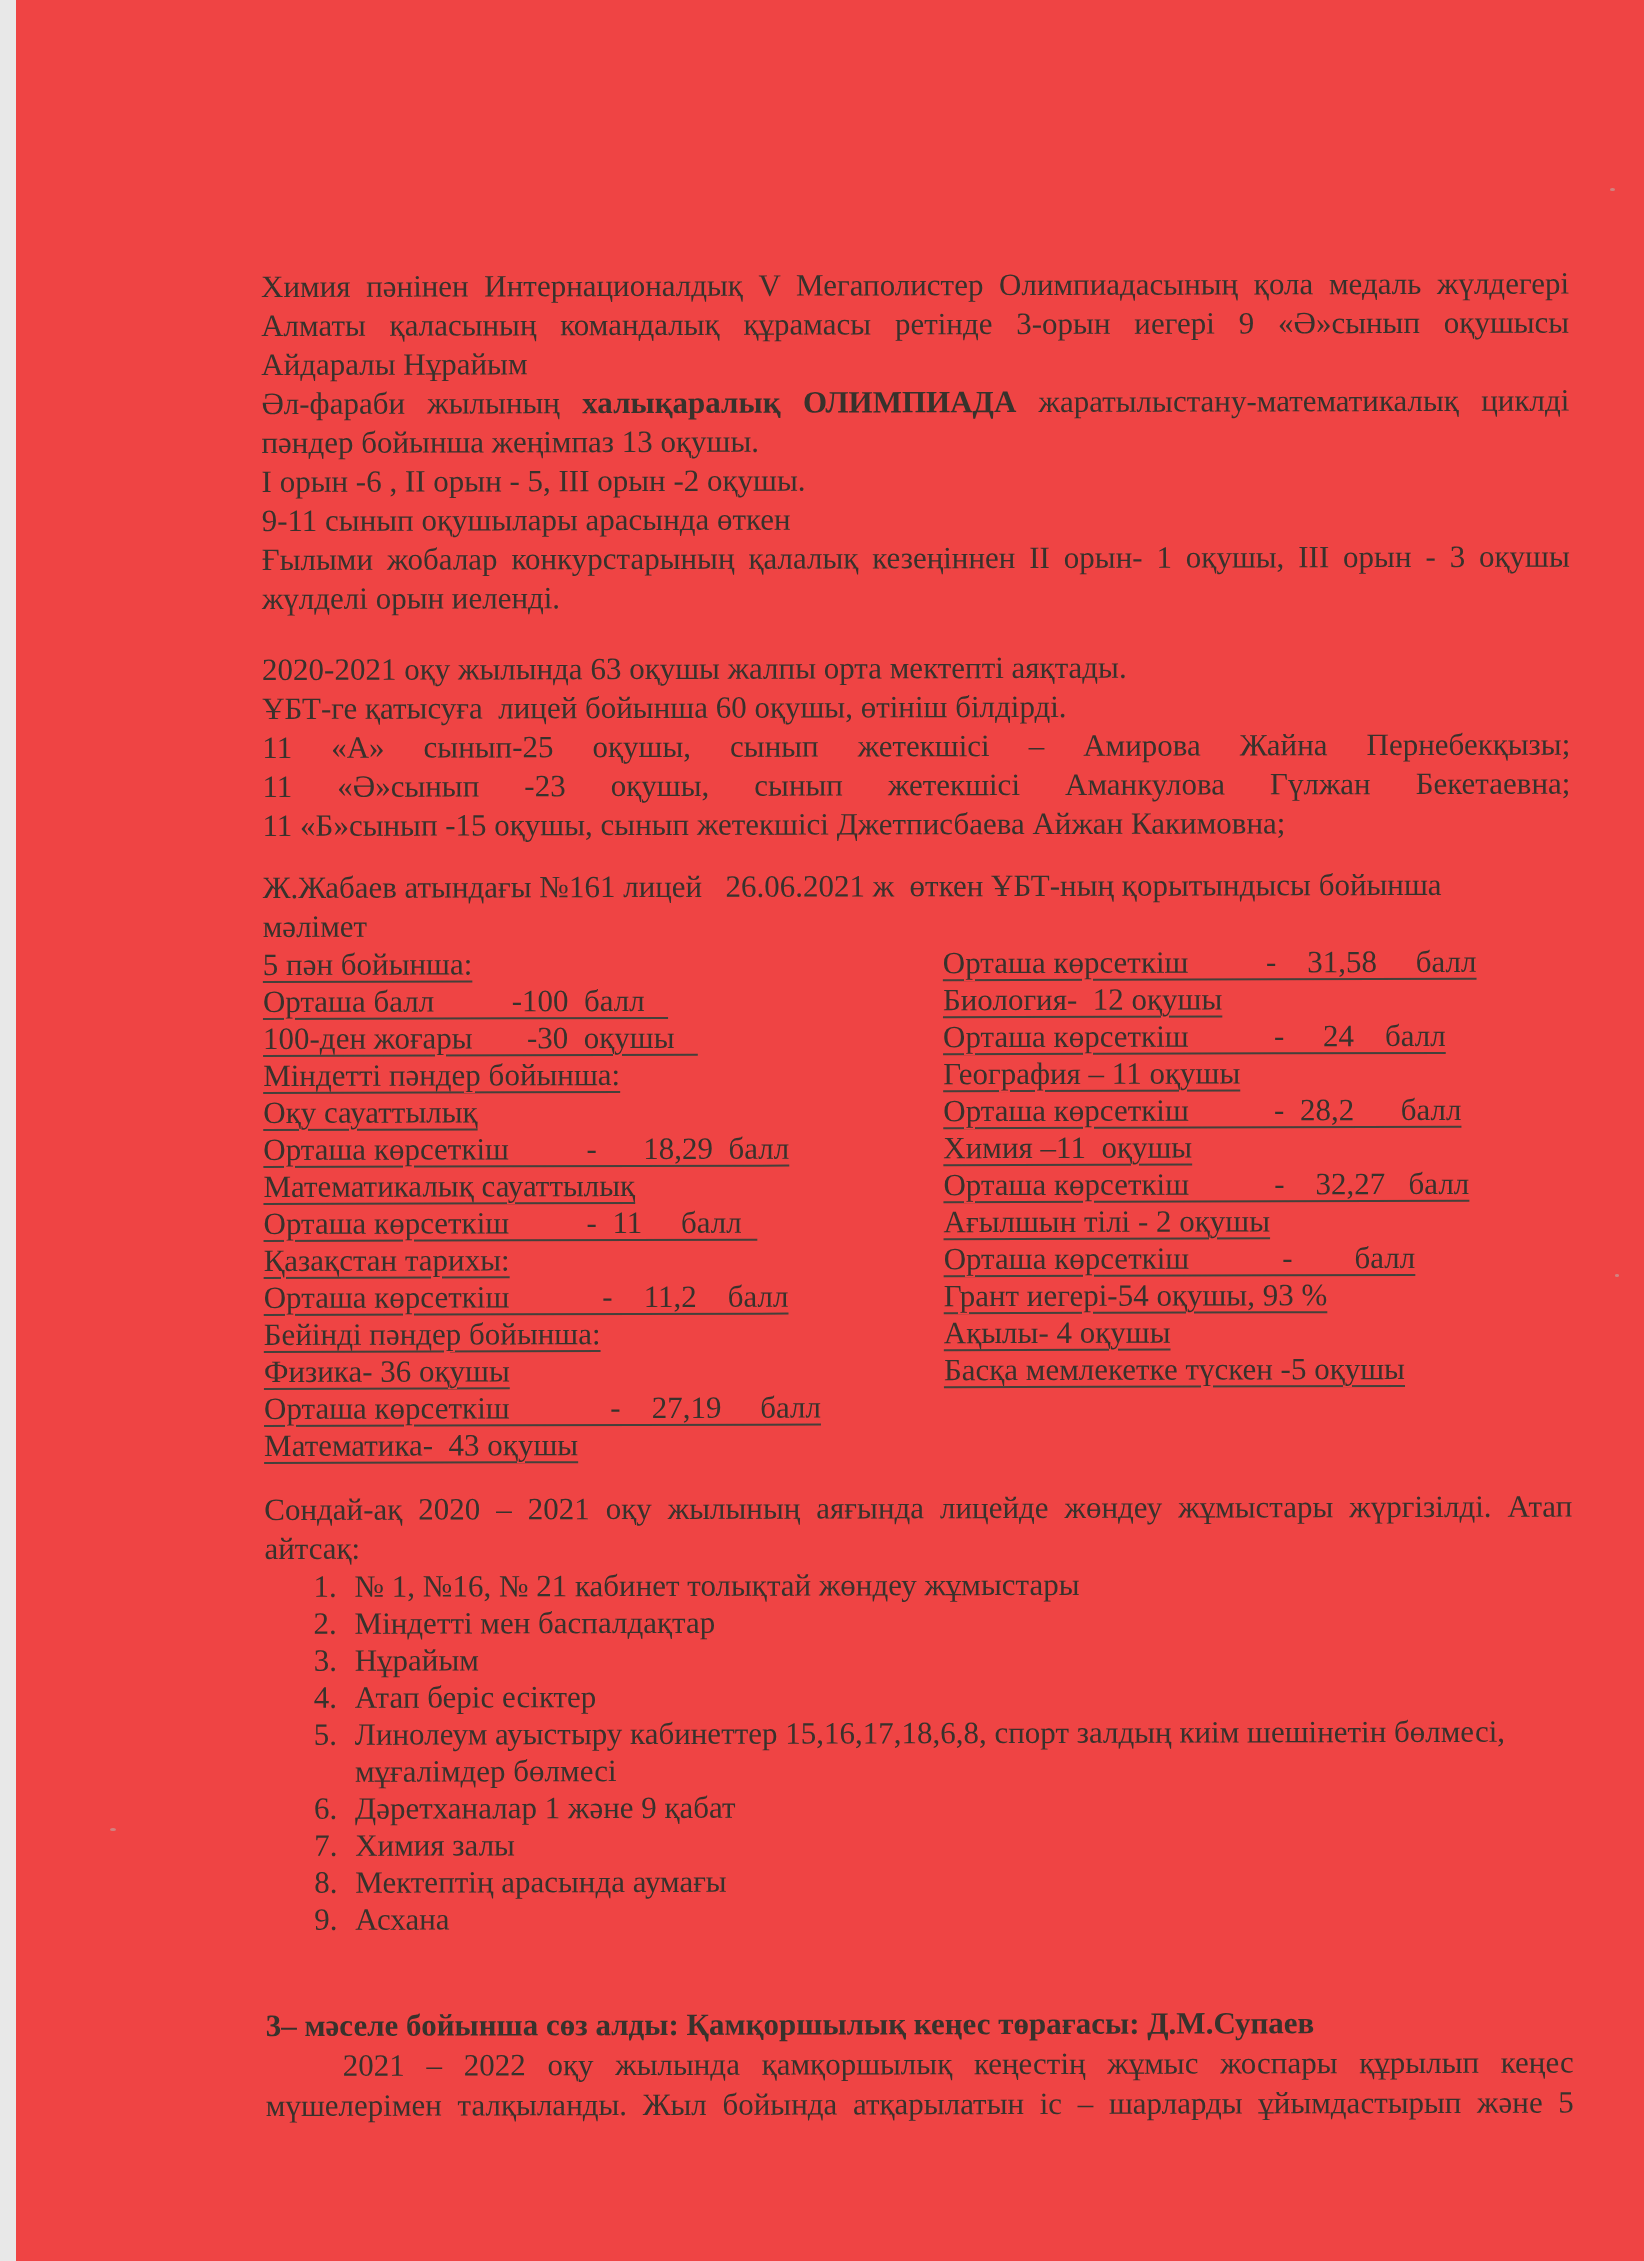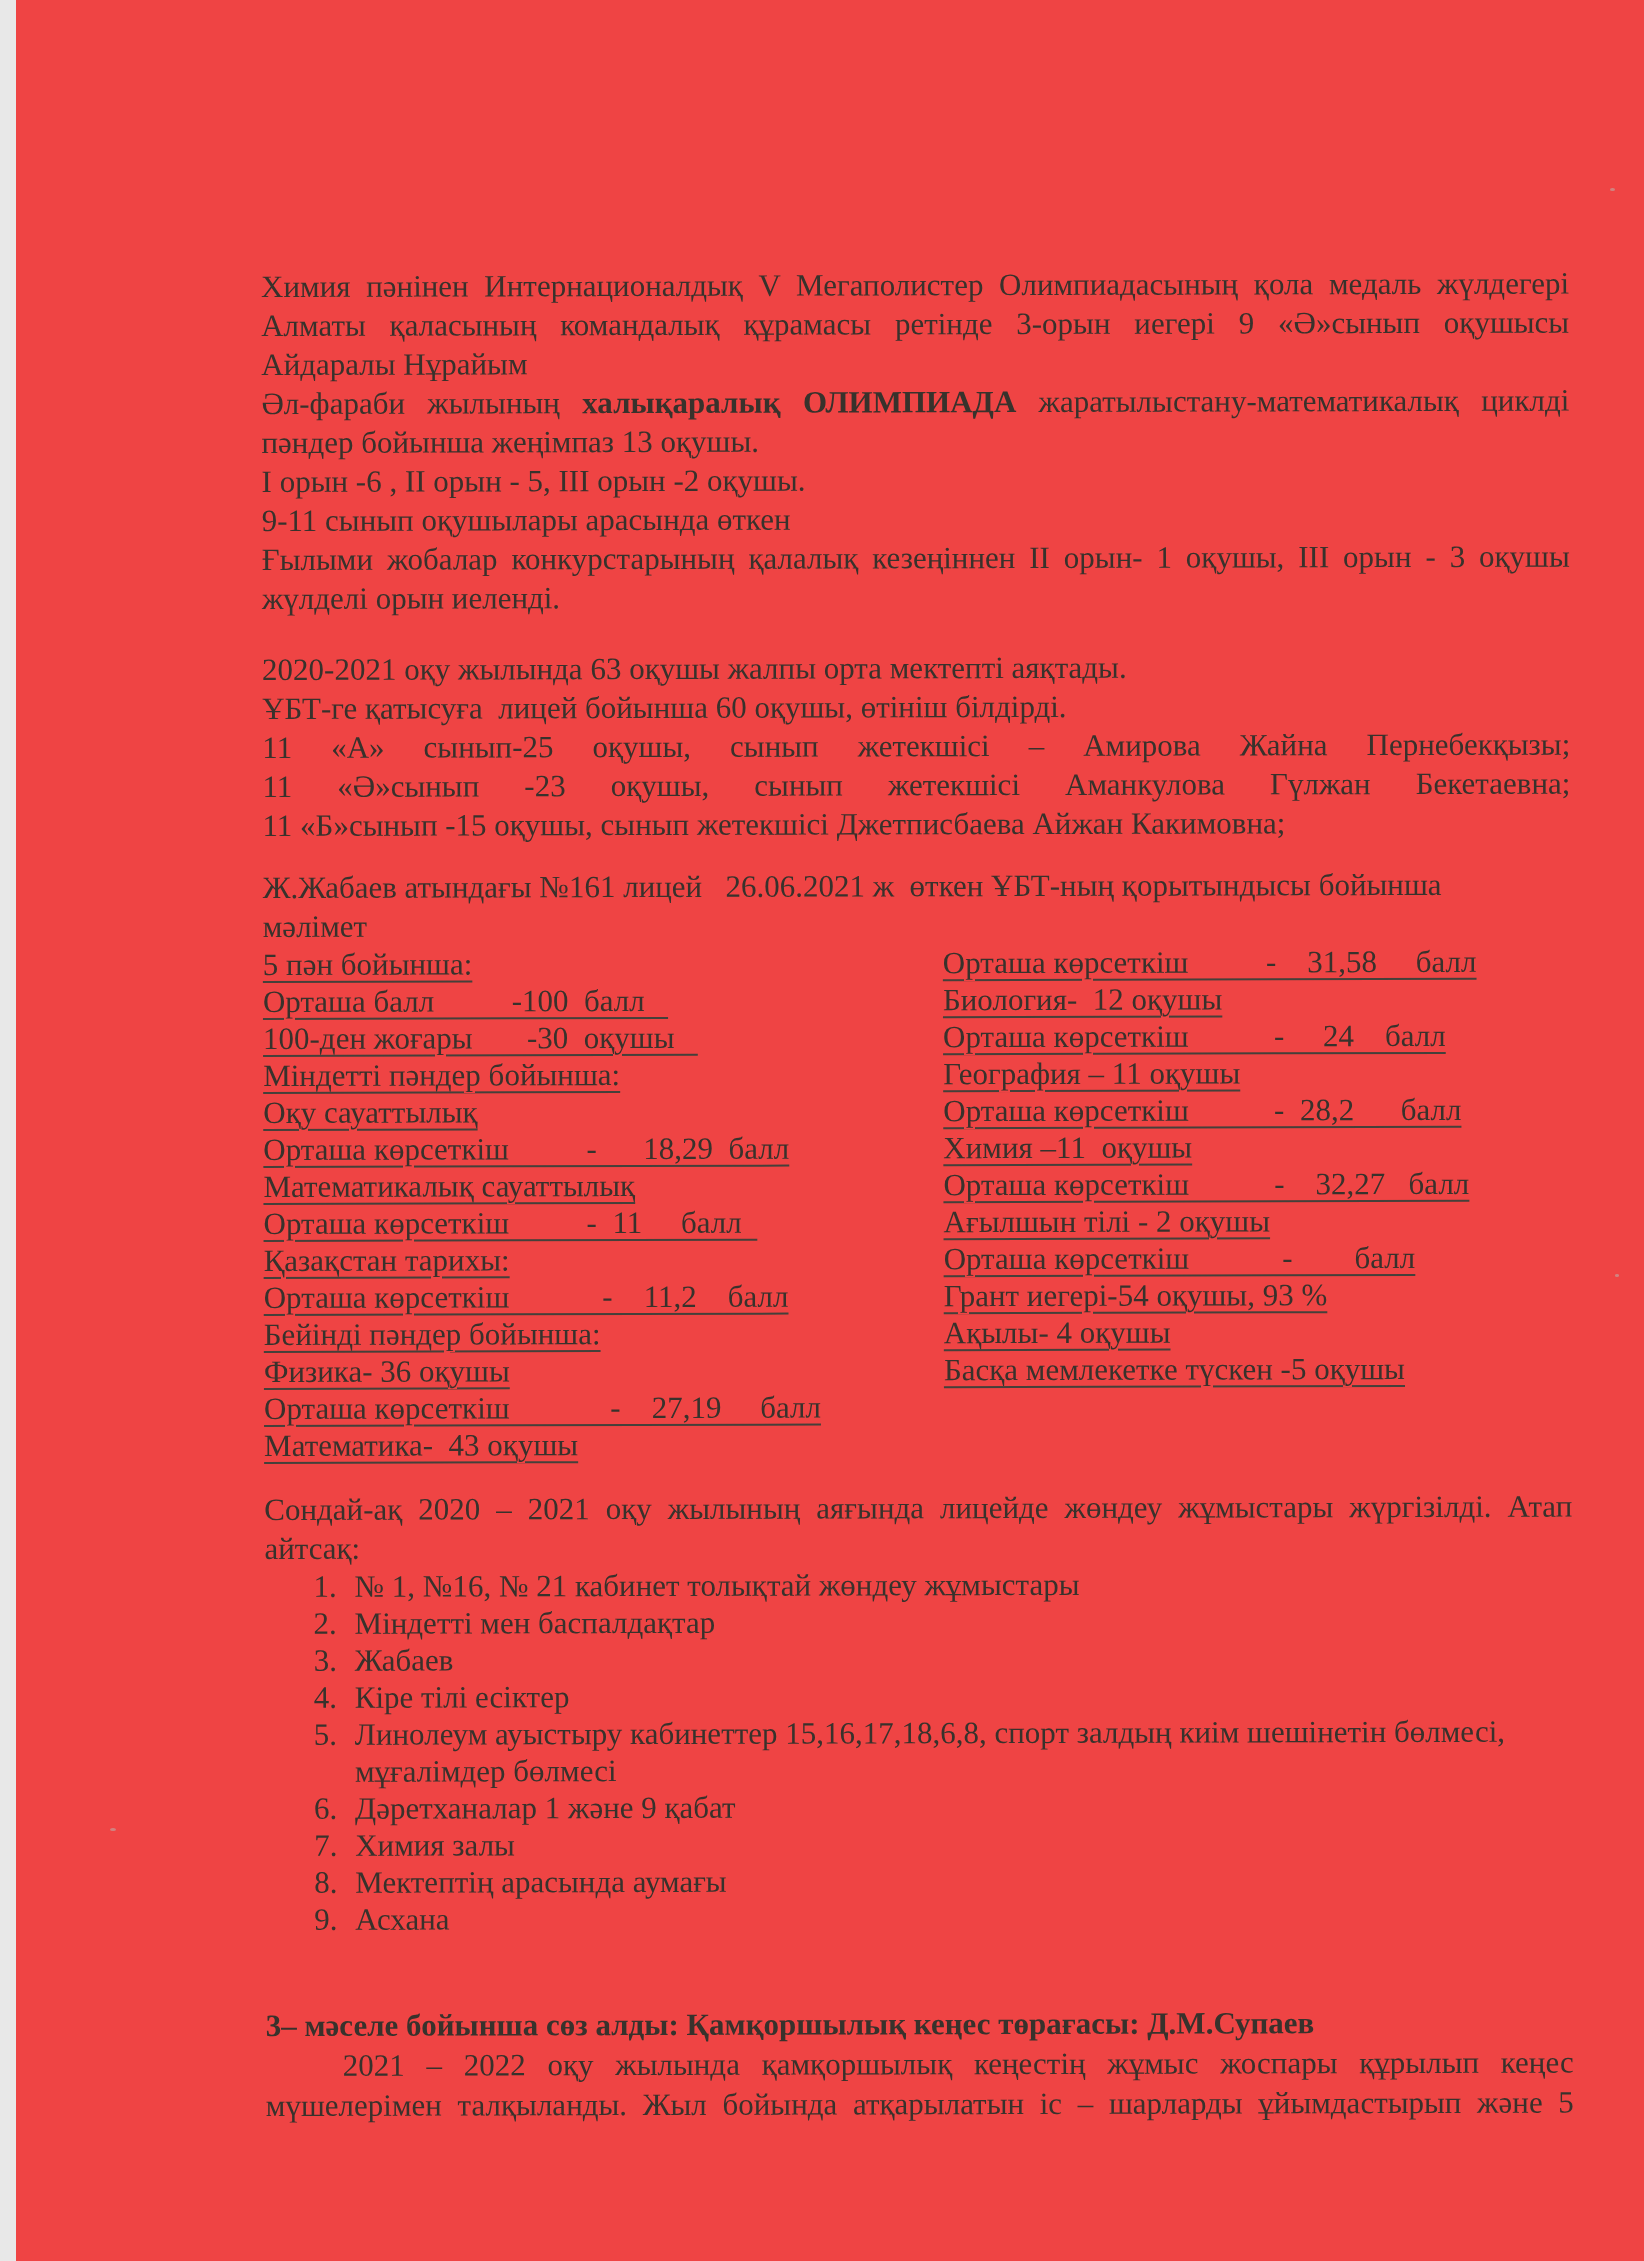--- a/index.html
+++ b/index.html
@@ -159,22 +159,22 @@
         <div class="row">Басқа мемлекетке түскен -5 оқушы</div>
       </div>
     </div>
 
     <div class="sec-repairs">
       <div class="t j">Сондай-ақ 2020 – 2021 оқу жылының аяғында лицейде жөндеу жұмыстары жүргізілді. Атап</div>
       <div class="t">айтсақ:</div>
       <div class="repair-list">
         <div class="fitem"><span class="num">1.</span><span>№ 1, №16, № 21 кабинет толықтай жөндеу жұмыстары</span></div>
         <div class="fitem"><span class="num">2.</span><span>Міндетті мен баспалдақтар</span></div>
-        <div class="fitem"><span class="num">3.</span><span>Жабаев</span></div>
-        <div class="fitem"><span class="num">4.</span><span>Кіре тілі есіктер</span></div>
+        <div class="fitem"><span class="num">3.</span><span>Нұрайым</span></div>
+        <div class="fitem"><span class="num">4.</span><span>Атап беріс есіктер</span></div>
         <div class="fitem"><span class="num">5.</span><span>Линолеум ауыстыру кабинеттер 15,16,17,18,6,8, спорт залдың киім шешінетін бөлмесі, мұғалімдер бөлмесі</span></div>
         <div class="fitem"><span class="num">6.</span><span>Дәретханалар 1 және 9 қабат</span></div>
         <div class="fitem"><span class="num">7.</span><span>Химия залы</span></div>
         <div class="fitem"><span class="num">8.</span><span>Мектептің арасында аумағы</span></div>
         <div class="fitem"><span class="num">9.</span><span>Асхана</span></div>
       </div>
     </div>
 
     <div class="sec-agenda">
       <div class="agenda-h">3– мәселе бойынша сөз алды: Қамқоршылық кеңес төрағасы: Д.М.Супаев</div>

